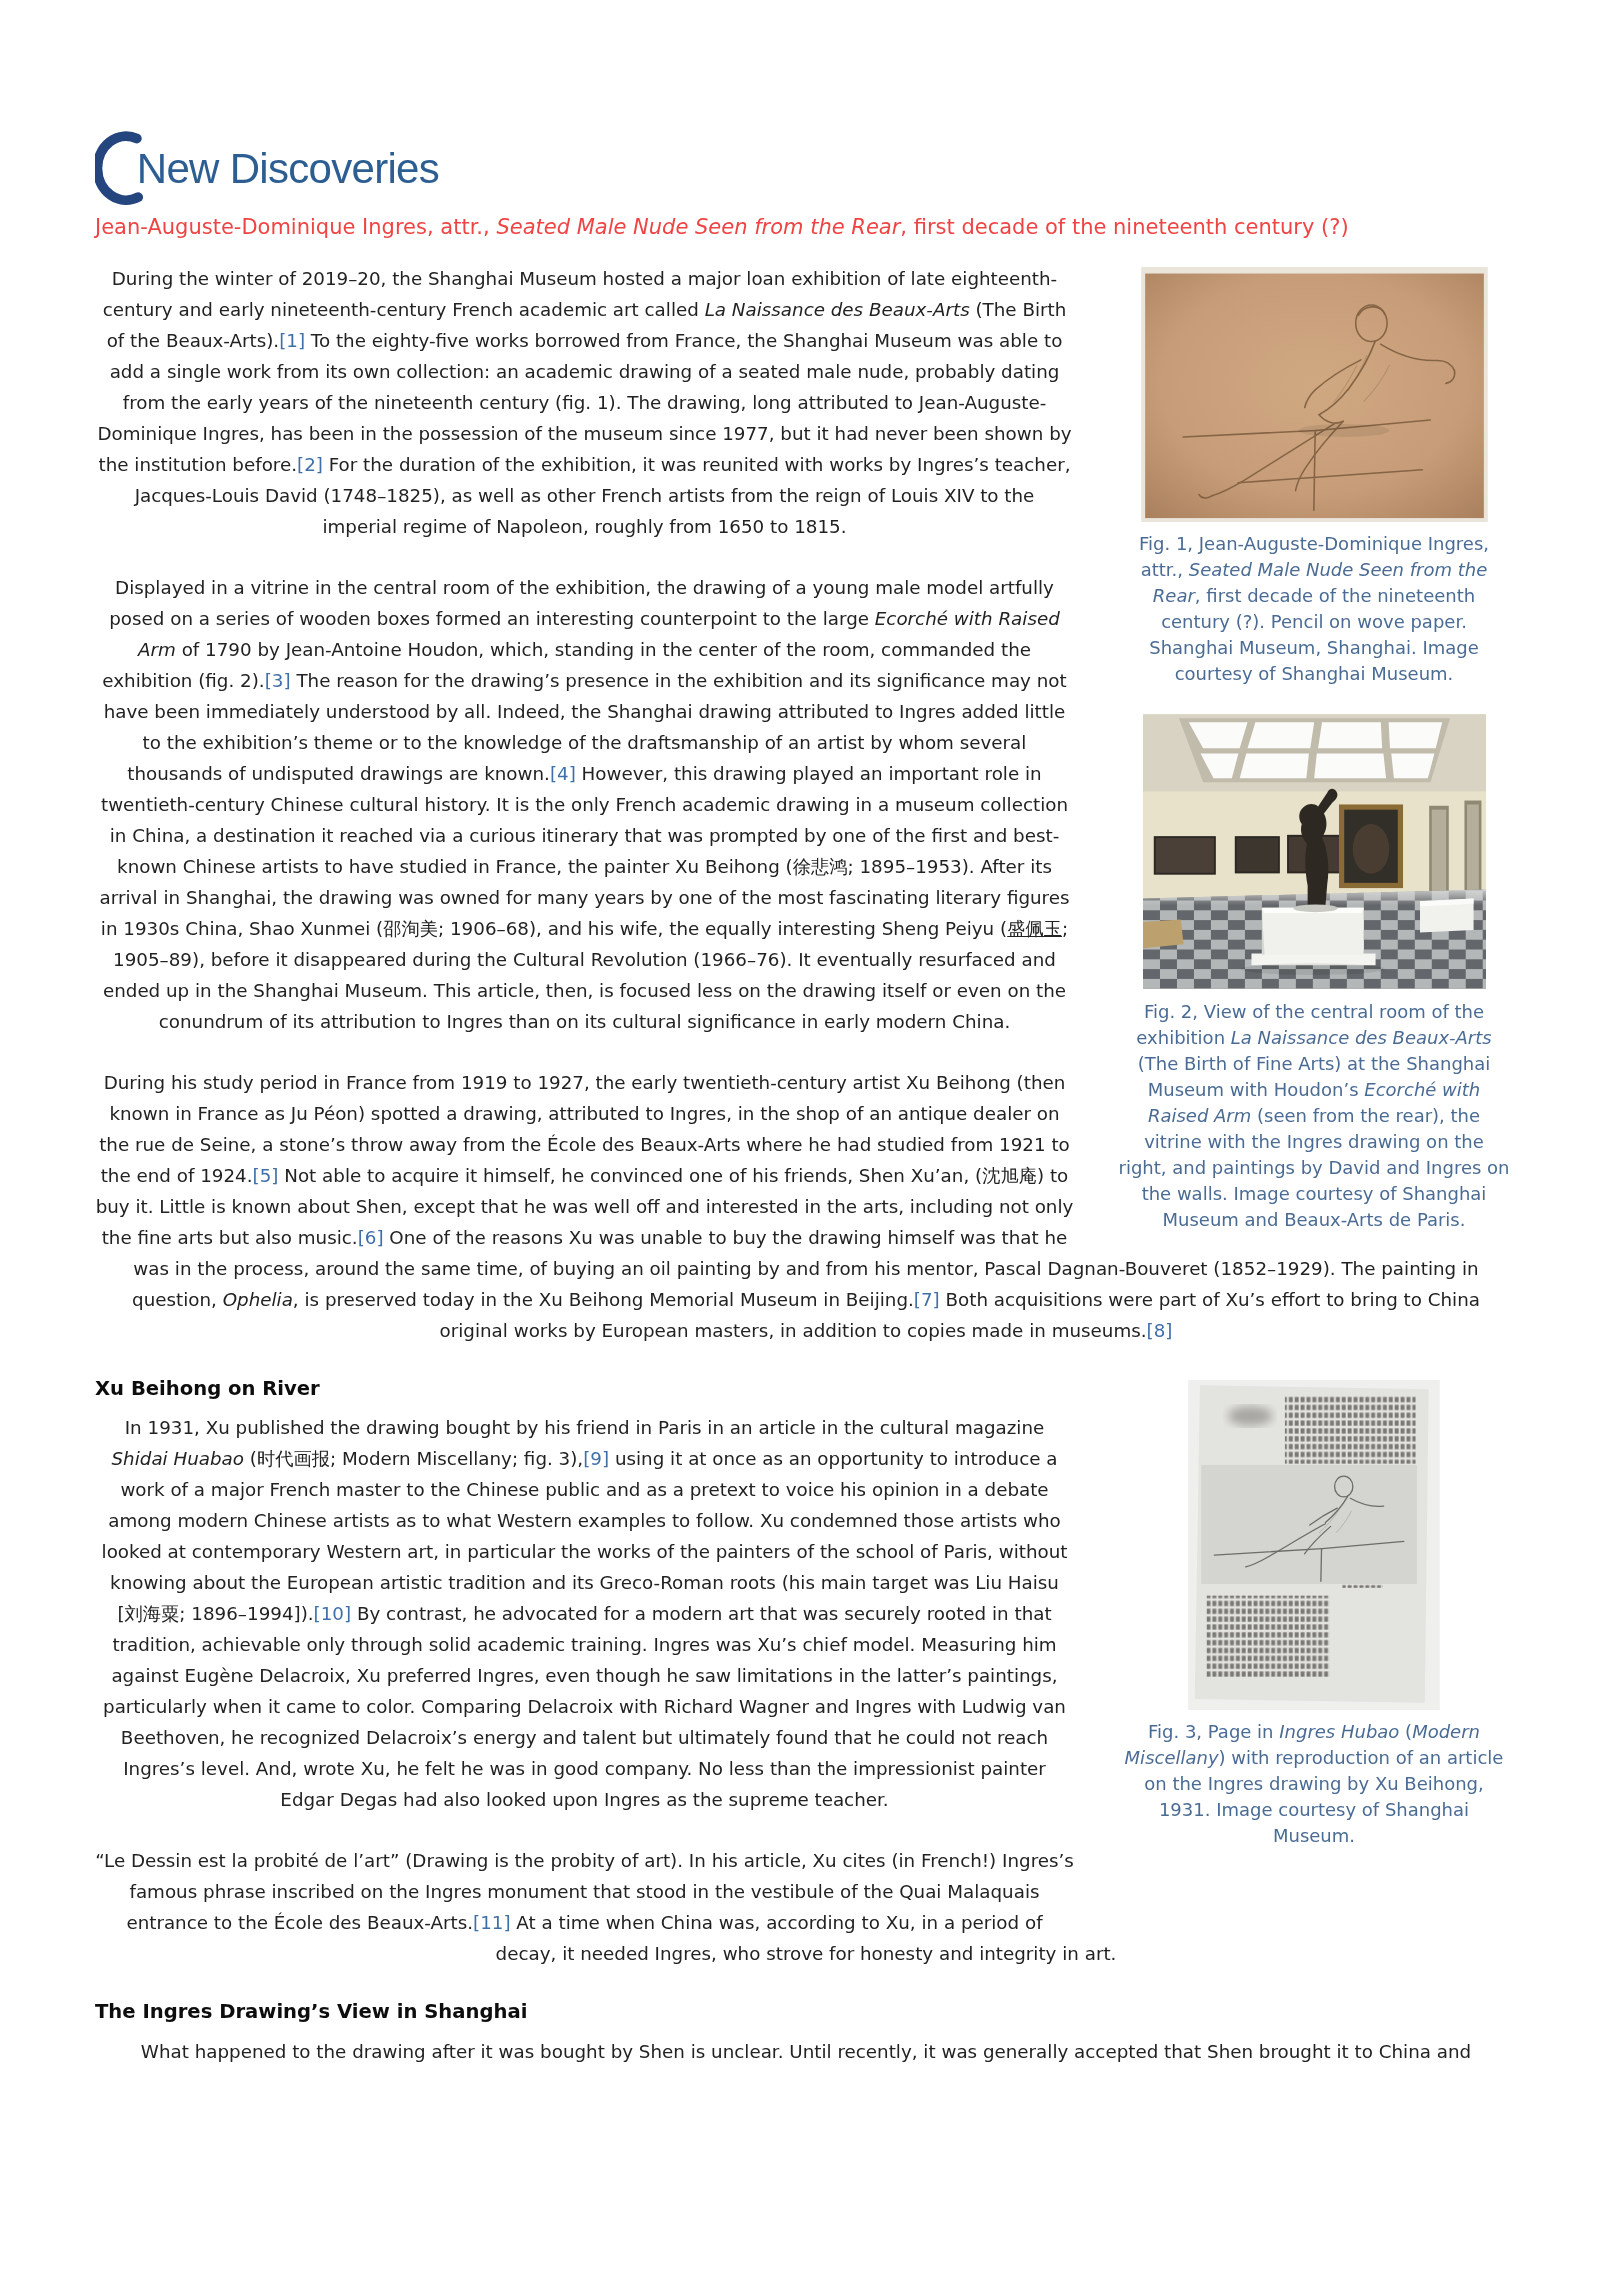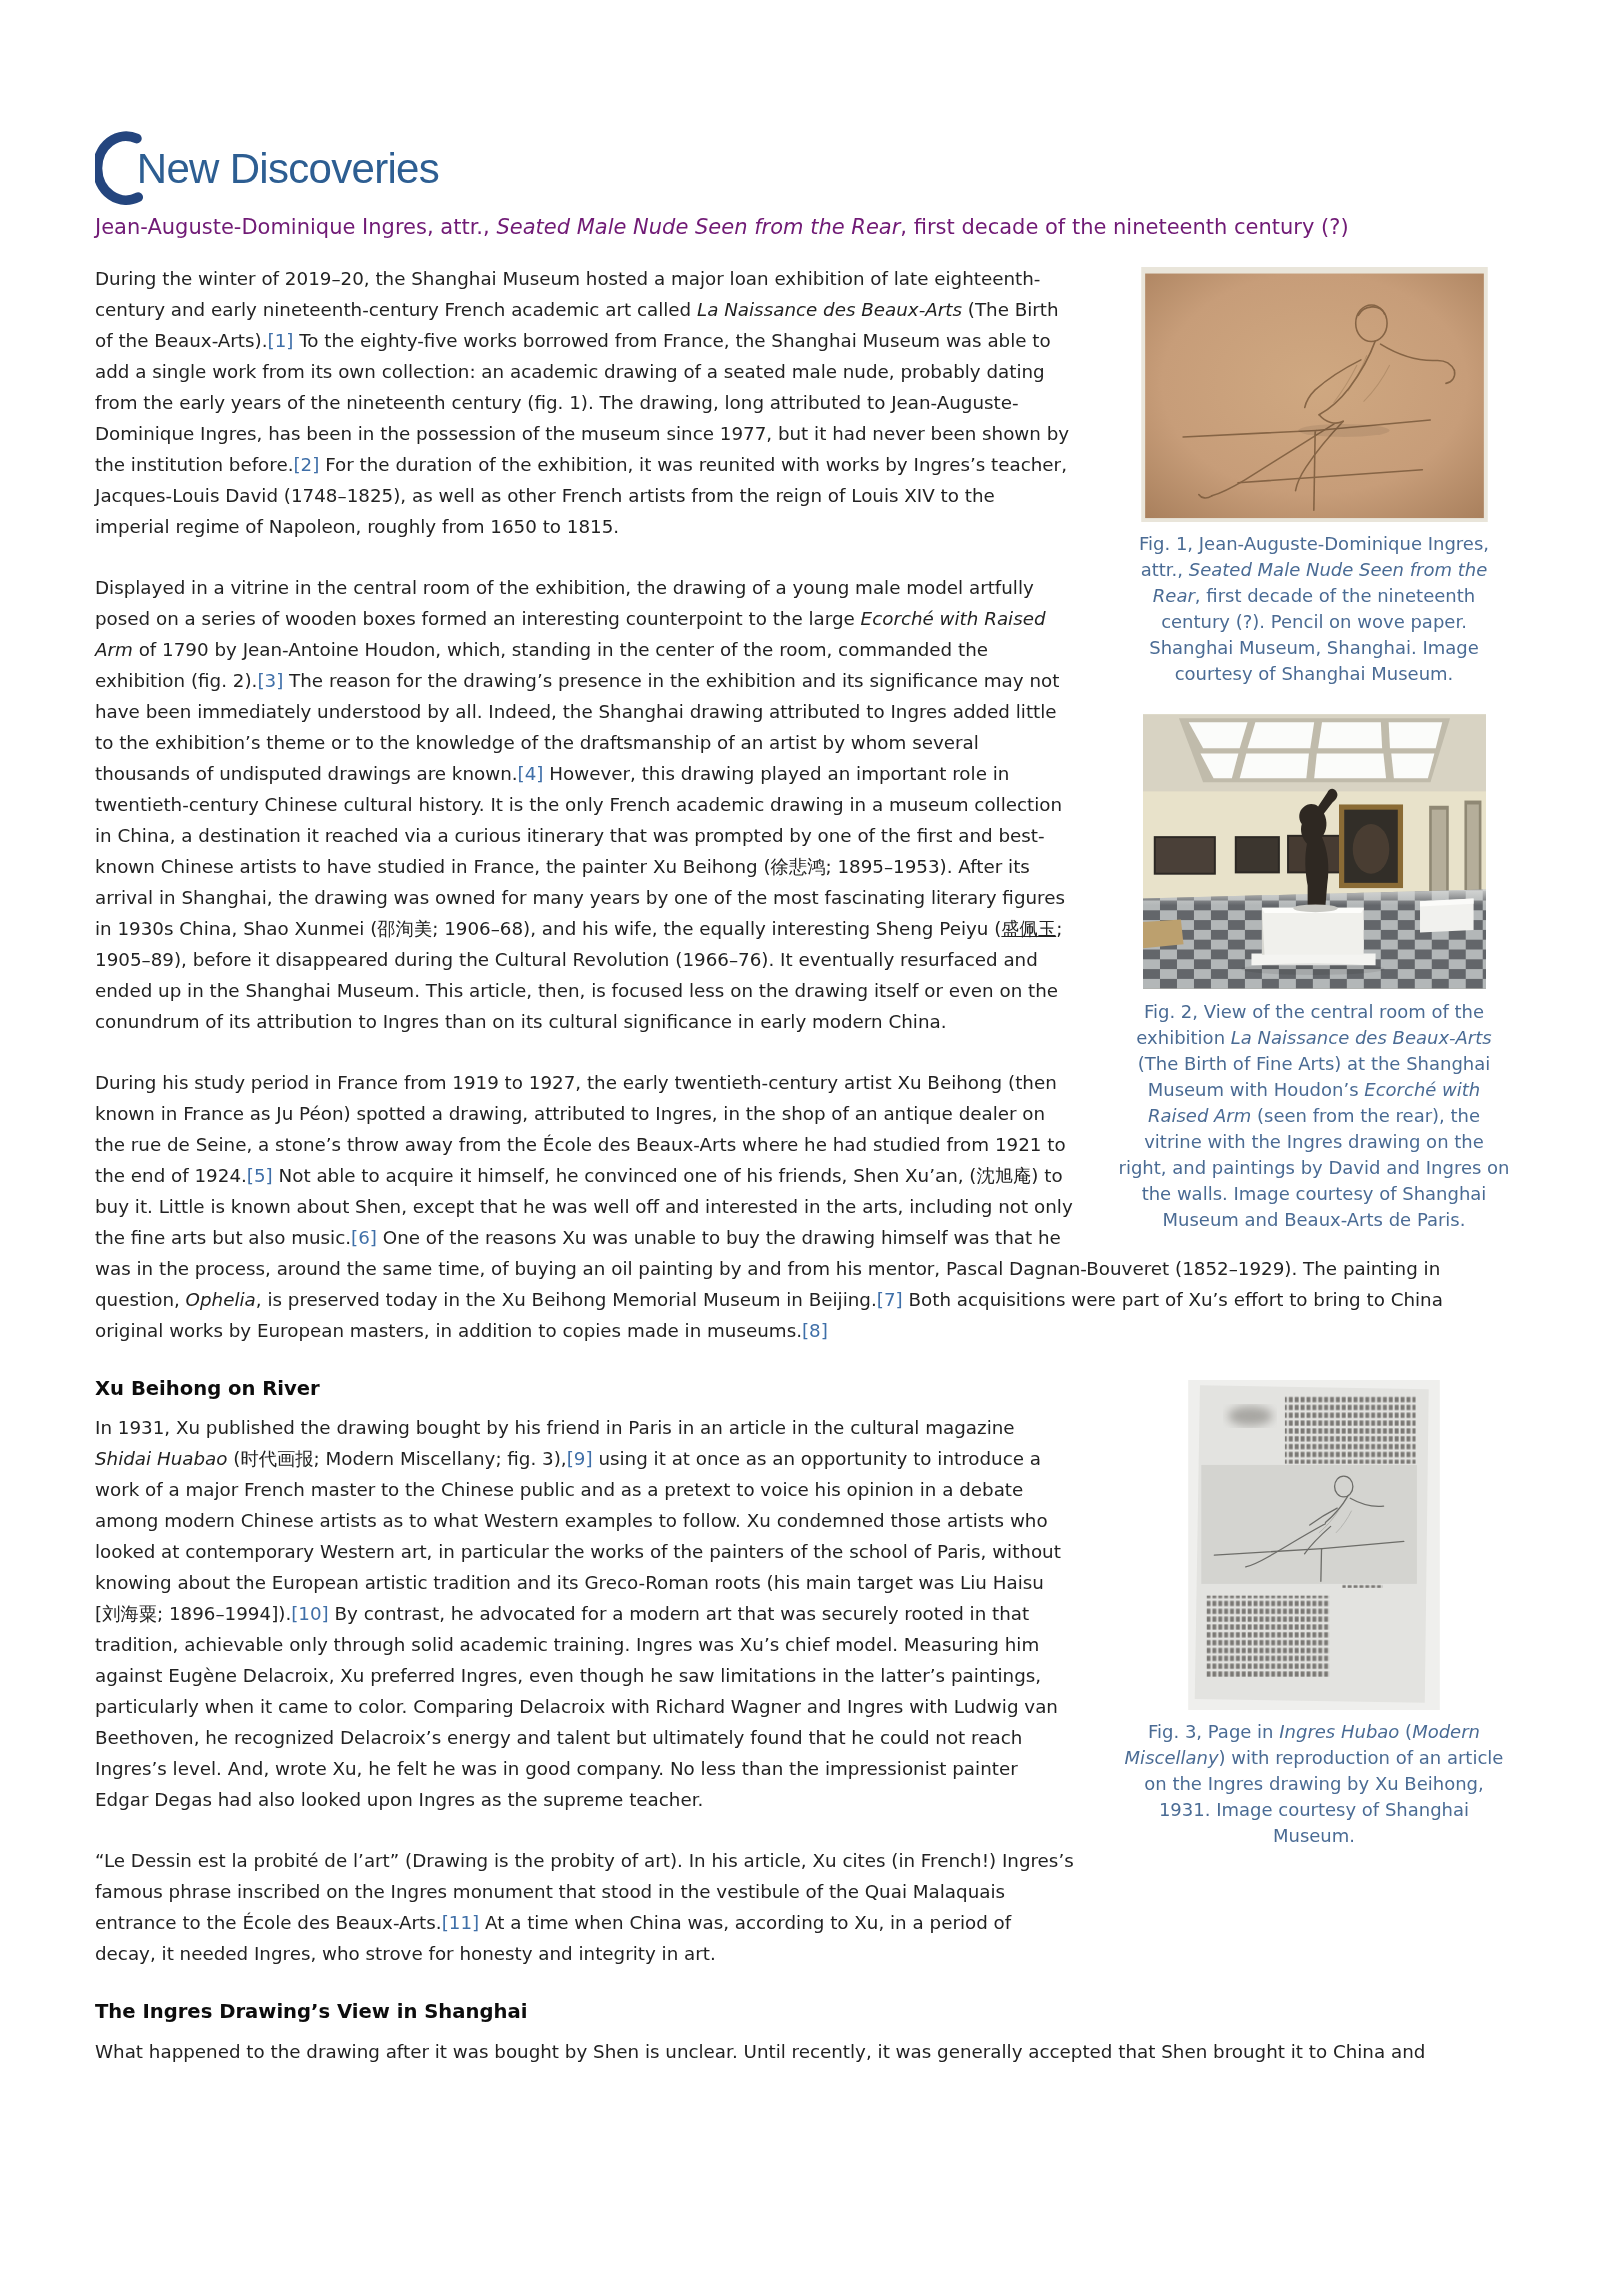--- a/index.html
+++ b/index.html
@@ -30,30 +30,30 @@
     font-size:42px;
     color:var(--logo-text);
     letter-spacing:-0.7px;
     margin-left:-9.2px;
     white-space:nowrap;
   }
   
   .title{
     font-size:21px;
     line-height:1.3;
-    color:#701a75;
+    color:#ef4444;
     margin:3.9px 0 22px 0;
     font-weight:normal;
   }
   
   .article p.body{
     font-size:18.3px;
     line-height:31px;
     margin:0 0 30px 0;
-    text-align:left;
+    text-align:center;
   }
   .article h2.sec{
     font-size:19.6px;
     line-height:26px;
     font-weight:bold;
     color:var(--heading);
     margin:0 0 10.5px 0;
   }
   .it{font-style:italic;}
   .ul{text-decoration:underline;}

